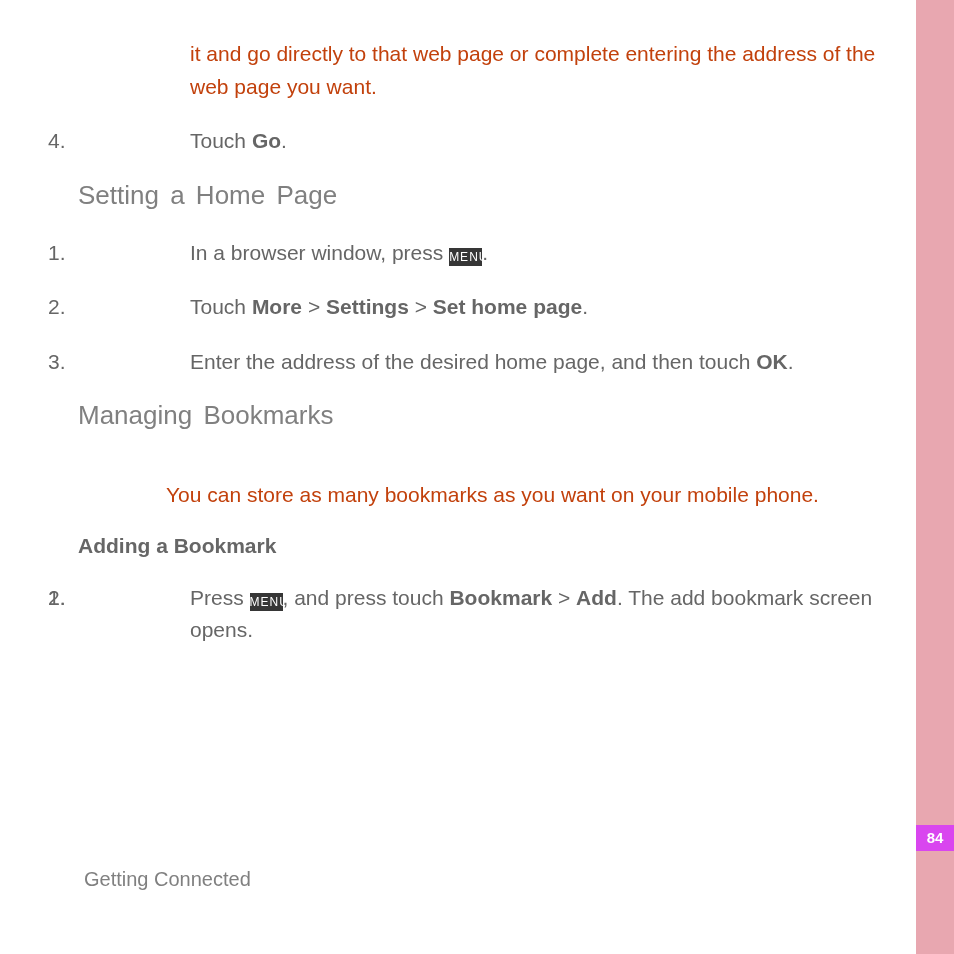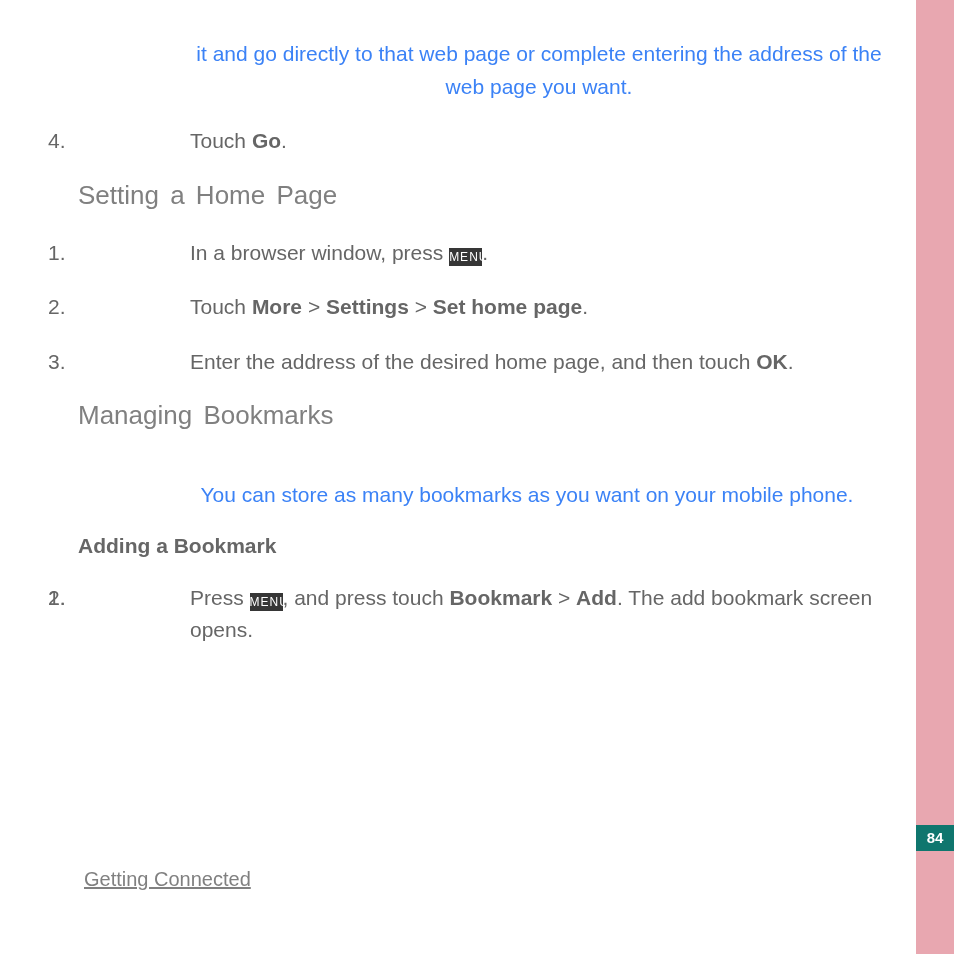--- a/index.html
+++ b/index.html
@@ -17,41 +17,40 @@
     width: 38px;
     height: 954px;
     background: #e8a7b0;
   }
   .page-badge {
     position: absolute;
     right: 0;
     top: 825px;
     width: 38px;
     height: 26px;
-    background: #0f766e;
+    background: #d946ef;
     color: #ffffff;
     font-size: 15px;
     font-weight: bold;
     text-align: center;
     line-height: 26px;
   }
   .content {
     position: absolute;
     left: 78px;
     top: 38px;
     width: 810px;
   }
   .indent { padding-left: 112px; }
   .indent2 { padding-left: 88px; margin-top: 48px; }
   .para {
     font-size: 21px;
     line-height: 1.55;
-    color: #3b82f6;
+    color: #c2410c;
     margin-bottom: 22px;
-    text-align: center;
   }
   .list-item {
     font-size: 21px;
     line-height: 1.55;
     color: #666666;
     margin-bottom: 22px;
     position: relative;
   }
   .list-num {
     position: absolute;
@@ -87,21 +86,20 @@
     letter-spacing: 1px;
     vertical-align: -1px;
     font-family: Arial, sans-serif;
   }
   .footer {
     position: absolute;
     left: 84px;
     top: 868px;
     font-size: 20px;
     color: #808080;
-    text-decoration: underline;
   }
 </style>
 </head>
 <body>
 
 <div class="pink-bar"></div>
 <div class="page-badge">84</div>
 
 <div class="content">
 

